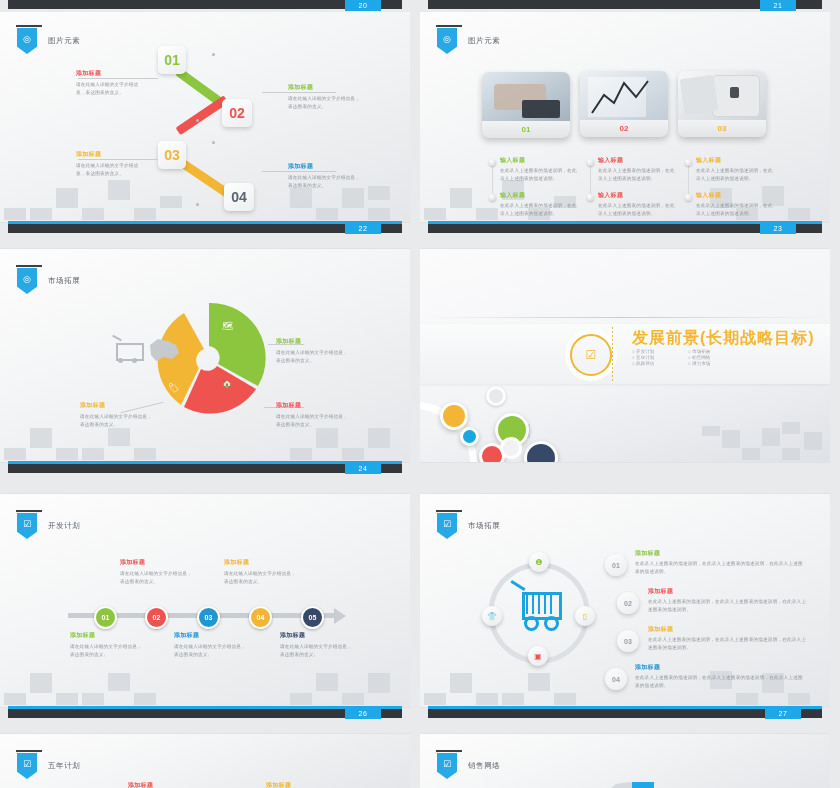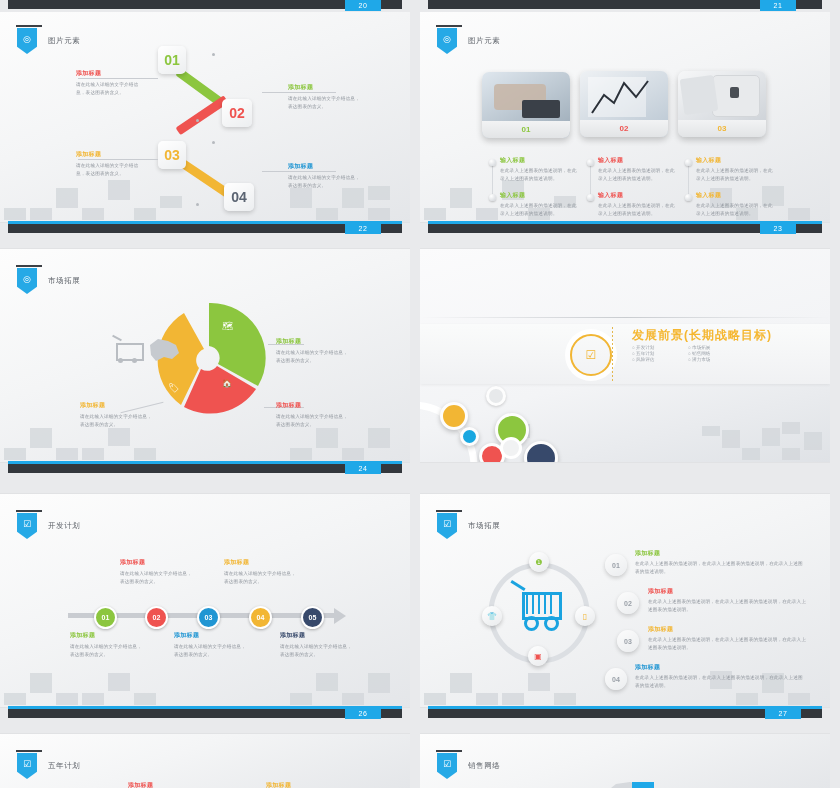--- a/index.html
+++ b/index.html
@@ -302,21 +302,21 @@
         <div class="mz" style="left:92px;bottom:24px;width:18px;height:14px;"></div>
       </div>
 
       <div style="position:absolute;left:0;top:68px;width:410px;height:1px;background:linear-gradient(90deg,transparent,#c9ccd0,transparent);"></div>
       <div style="position:absolute;left:0;top:75px;width:410px;height:60px;background:linear-gradient(#fafbfb,#f0f1f3);box-shadow:0 1px 3px rgba(0,0,0,.06);"></div>
 
       <div style="position:absolute;left:150px;top:85px;width:38px;height:38px;border-radius:50%;border:2px solid #f2b634;display:flex;align-items:center;justify-content:center;color:#f2b634;font-size:12px;box-shadow:0 0 0 5px rgba(255,255,255,.9);">☑</div>
       <div style="position:absolute;left:192px;top:78px;width:1px;height:56px;background:repeating-linear-gradient(#e4b84e 0 2px,transparent 2px 4px);"></div>
 
       <div style="position:absolute;left:212px;top:80px;width:190px;">
-        <div style="font-size:12px;font-weight:bold;color:#f5b731;line-height:1.15;letter-spacing:1px;">发展前景(长期战略目标)</div>
+        <div style="font-size:16px;font-weight:bold;color:#f5b731;line-height:1.15;letter-spacing:1px;">发展前景(长期战略目标)</div>
         <div style="margin-top:2px;display:grid;grid-template-columns:48px 48px;gap:1px 8px;">
           <div style="font-size:4.6px;color:#9aa0a8;">○ <span>开发计划</span></div>
           <div style="font-size:4.6px;color:#9aa0a8;">○ <span>市场拓展</span></div>
           <div style="font-size:4.6px;color:#9aa0a8;">○ <span>五年计划</span></div>
           <div style="font-size:4.6px;color:#9aa0a8;">○ <span>销售网络</span></div>
           <div style="font-size:4.6px;color:#9aa0a8;">○ <span>风险评估</span></div>
           <div style="font-size:4.6px;color:#9aa0a8;">○ <span>潜力市场</span></div>
         </div>
       </div>
 

